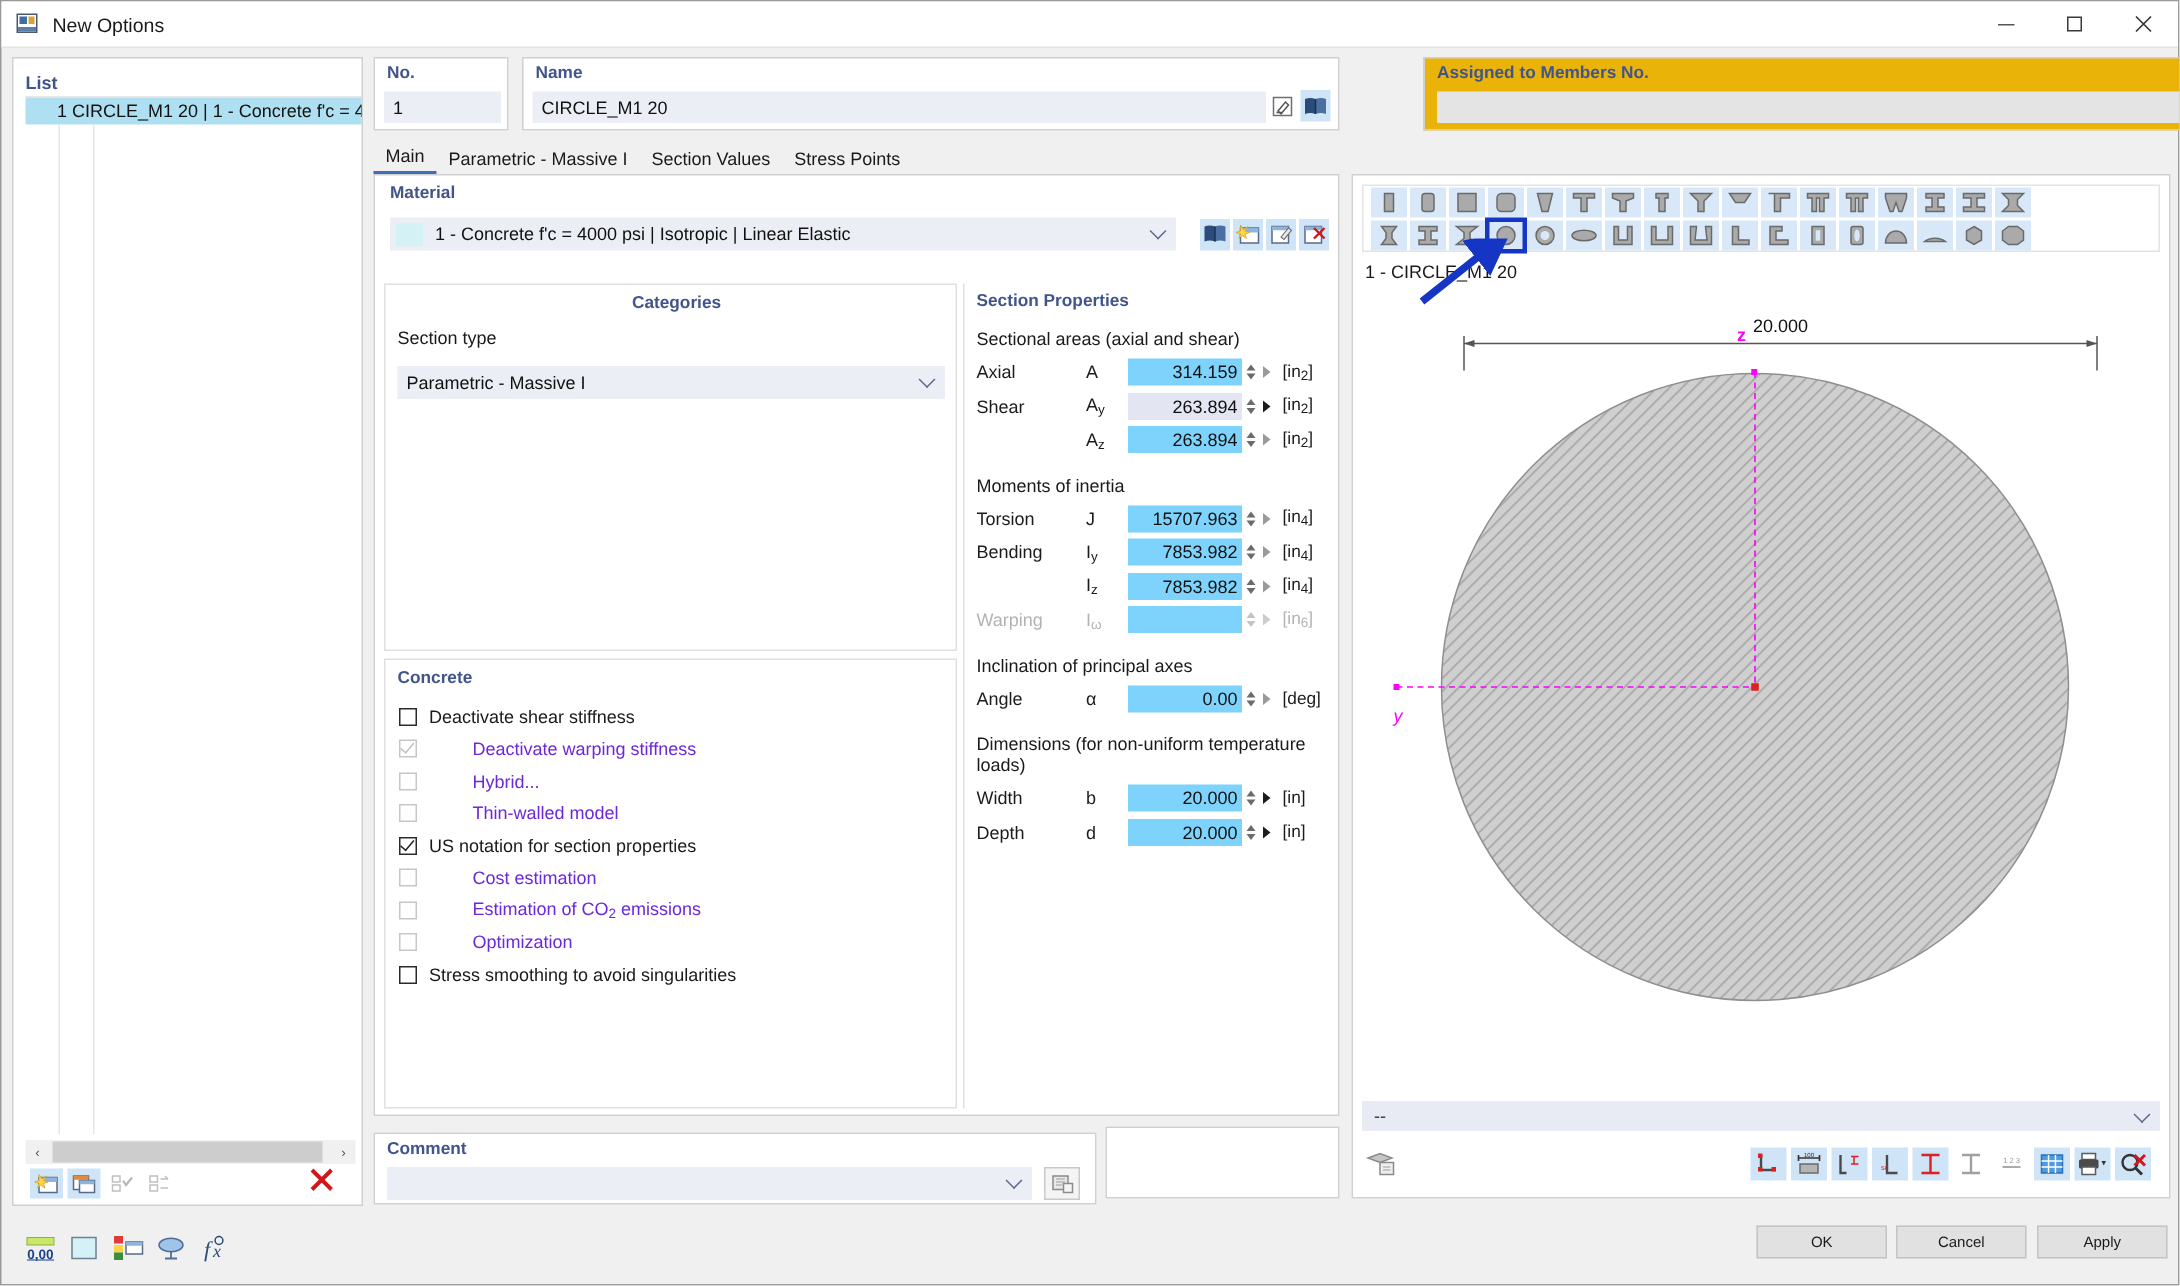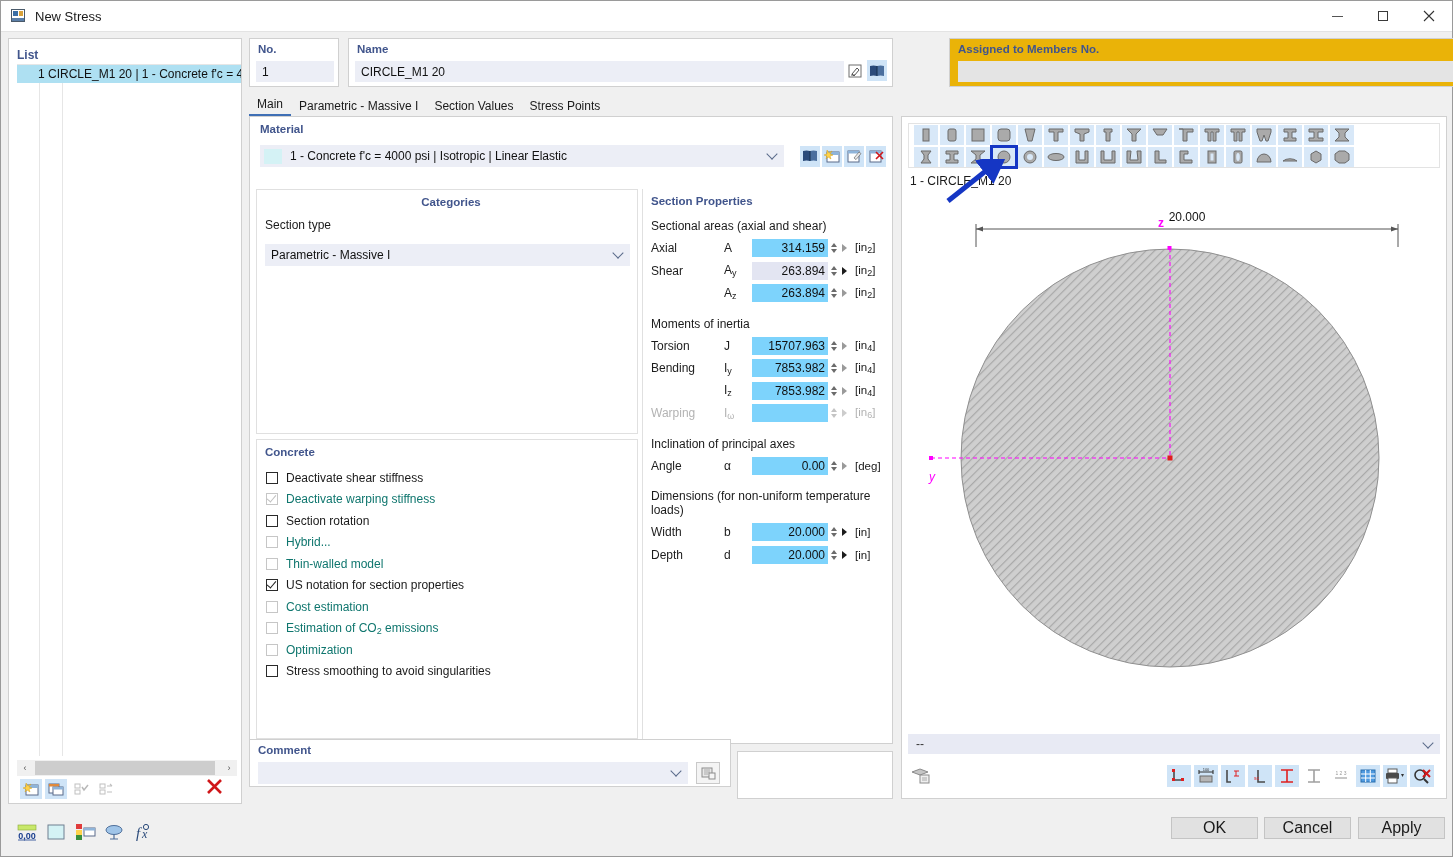--- a/index.html
+++ b/index.html
@@ -154,21 +154,21 @@
   }
   .optbox .sechdr { padding:6px 0 0 8px; }
   .optlist { padding:9px 0 0 9px; }
   .optrow { display:flex; align-items:center; height:21.5px; }
   .cb { width:12px; height:12px; border:1.3px solid #2a2a2a; background:#fff; margin-right:8px; position:relative; flex:0 0 auto;}
   .cb.dis { border-color:#c6c6c6; }
   .cb .tick { position:absolute; left:2px; top:-1px; width:5px; height:9px;
     border-right:1.6px solid #222; border-bottom:1.6px solid #222; transform:rotate(40deg); }
   .cb.dis .tick { border-color:#c0c0c0; }
   .optlbl { font-size:12px; color:#1a1a1a; }
-  .optlbl.dis { color:#0f766e; }
+  .optlbl.dis { color:#6d28d9;margin-left:29px; }
   .sb { font-size:9px; vertical-align:-2px; }
 
   
   .propbox {
     position:absolute; left:392px; top:72px; width:246px; height:550px;
     border-left:1px solid #e0e0e0; background:#fff;
   }
   .propbox .sechdr { padding:6px 0 0 8px; }
   .grp { font-size:12px; color:#1a1a1a; padding:12px 0 4px 8px; }
   .prow { display:flex; align-items:center; height:22.5px; padding-left:8px; }
@@ -186,21 +186,21 @@
   .spin .dn { border-top:4px solid #6b6b6b; }
   .spin.dis .up { border-bottom-color:#c4c4c4;} .spin.dis .dn { border-top-color:#c4c4c4;}
   .arrw { width:12px; height:18px; display:flex; align-items:center; justify-content:center; }
   .arrw i { width:0;height:0;border-top:4px solid transparent;border-bottom:4px solid transparent;border-left:5px solid #9a9a9a;}
   .arrw.dark i { border-left-color:#1c1c1c; }
   .arrw.dis i { border-left-color:#cccccc; }
   .punit { font-size:11.5px; color:#1a1a1a; margin-left:5px; }
 
   
   .commentbox {
-    position:absolute; left:248px; top:738px; width:482px; height:48px;
+    position:absolute; left:248px; top:754px; width:482px; height:48px;
     background:#ffffff; border:1px solid #d0d0d0;
   }
   .commentbox .sechdr { padding:4px 0 0 8px; }
   .commentbox .combo { position:absolute; left:8px; top:22px; width:430px; }
   .commentbox .cbtn { position:absolute; left:446px; top:22px; width:24px; height:22px; border:1px solid #c9c9c9; background:#f4f4f4; display:flex; align-items:center; justify-content:center;}
   .smallbox {
     position:absolute; left:736px; top:750px; width:156px; height:48px;
     background:#ffffff; border:1px solid #d0d0d0;
   }
 
@@ -243,42 +243,42 @@
   .bt-ico { width:24px; height:22px; background:#cfe4f7; display:flex; align-items:center; justify-content:center; position:relative;}
   .bt-ico.off { background:transparent; }
 
   
   .footer {
     position:absolute; left:0; bottom:0; width:1451px; height:46px;
   }
   .fbtn {
     position:absolute; top:7px; height:22px; width:87px;
     background:#e1e1e1; border:1px solid #c4c4c4;
-    font-size:16px; color:#1a1a1a; display:flex; align-items:center; justify-content:center;
+    font-size:10px; color:#1a1a1a; display:flex; align-items:center; justify-content:center;
     font-family:"Liberation Sans", sans-serif;
   }
   #ok-btn { left:1170px; }
   #cancel-btn { left:1263px; }
   #apply-btn { left:1357px; }
 
   .vsplit { position:absolute; left:243px; top:37px; width:4px; height:766px; }
 </style>
 </head>
 <body>
 
 <div class="app">
 
   <div class="titlebar">
     <div class="tb-icon">
       <div class="i1"></div>
         <div class="i2"></div>
         <div class="i3"></div>
         <div class="i4"></div>
     </div>
-    <div class="tb-title">New Stress</div>
+    <div class="tb-title">New Options</div>
     <div class="tb-ctrls">
       <div class="tb-btn">
           <div class="dash"></div>
         </div>
       <div class="tb-btn">
           <div class="sq"></div>
         </div>
       <div class="tb-btn close">
         <svg width="12" height="12" viewBox="0 0 12 12">
             <path d="M1 1 L11 11 M11 1 L1 11" stroke="#333" stroke-width="1.1" fill="none"></path>
@@ -481,24 +481,20 @@
       <div class="optlist">
         <div class="optrow">
           <span class="cb"></span>
           <span class="optlbl">Deactivate shear stiffness</span>
         </div>
         <div class="optrow">
           <span class="cb dis">
               <i class="tick"></i>
             </span>
           <span class="optlbl dis">Deactivate warping stiffness</span>
-        </div>
-        <div class="optrow">
-          <span class="cb"></span>
-          <span class="optlbl">Section rotation</span>
         </div>
         <div class="optrow">
           <span class="cb dis"></span>
           <span class="optlbl dis">Hybrid...</span>
         </div>
         <div class="optrow">
           <span class="cb dis"></span>
           <span class="optlbl dis">Thin-walled model</span>
         </div>
         <div class="optrow">

